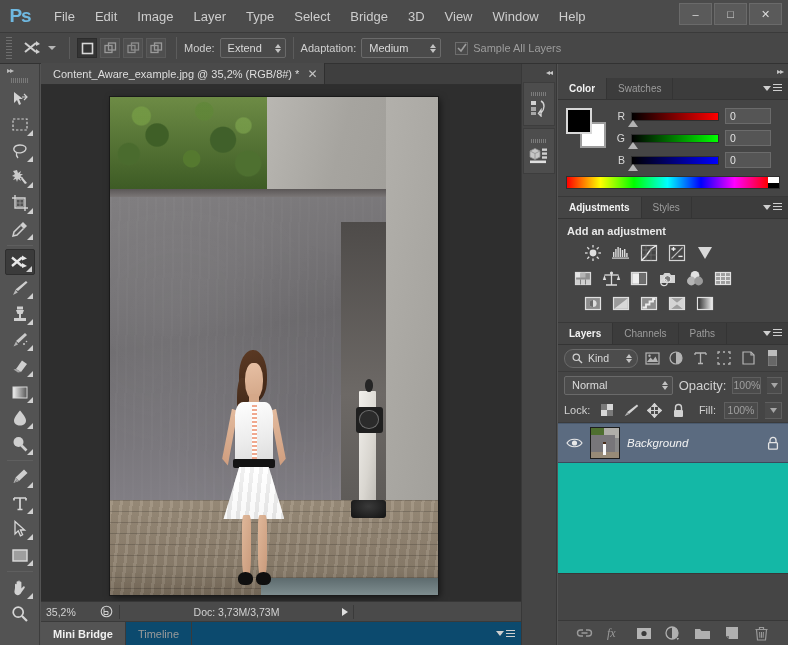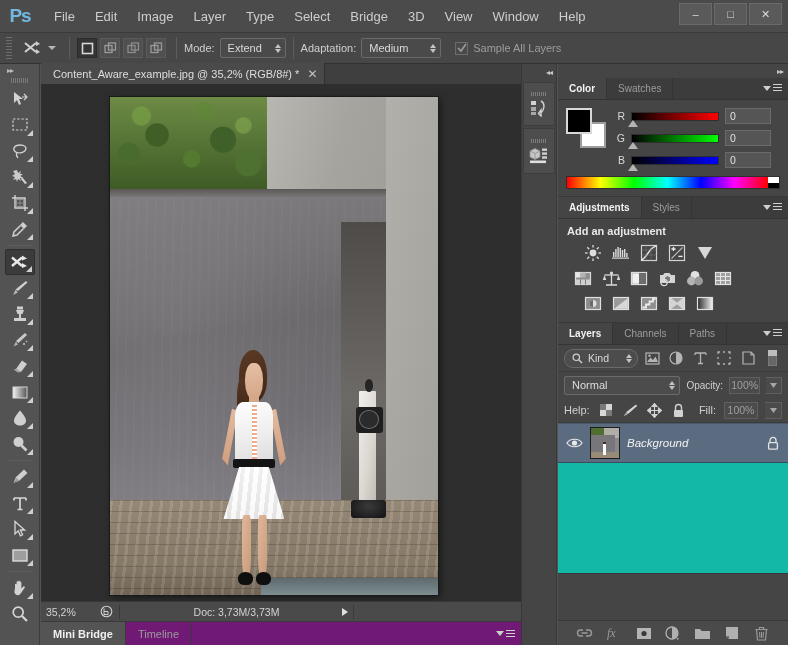--- a/index.html
+++ b/index.html
@@ -289,21 +289,21 @@
   .docinfo{
     flex:1; display:flex; align-items:center; justify-content:center; position:relative;
     border-left:1px solid #3a3a3a; border-right:1px solid #3a3a3a;
     height:14px; max-width:235px;
   }
   .docinfo .arrow{ position:absolute; right:5px; width:0;height:0;border-top:4px solid transparent;border-bottom:4px solid transparent;border-left:6px solid #e0e0e0;}
 
   
   .bottomtabs{
     position:absolute; left:41px; top:621px; width:480px; height:24px;
-    background:#701a75; border-top:1px solid #3a3a3a;
+    background:#0c4a6e; border-top:1px solid #3a3a3a;
     display:flex; align-items:center;
   }
   .btab{
     height:24px; padding:0 12px; display:flex;align-items:center;
     font-size:11px; color:#9a9a9a; border-right:1px solid #3a3a3a;
   }
   .btab.active{ background:#545454; color:#f0f0f0; font-weight:bold; }
   .panelmenu{
     margin-left:auto; margin-right:6px; display:flex;align-items:center;gap:2px;
   }
@@ -385,21 +385,21 @@
   .kindsel{
     width:74px;height:19px;background:#4c4c4c;border:1px solid #6a6a6a;border-radius:9px;
     display:flex;align-items:center;gap:5px;padding:0 5px 0 7px;color:#d8d8d8;font-size:10.5px;
   }
   .fico{ width:20px;height:19px;display:flex;align-items:center;justify-content:center;}
   .blendrow{ height:26px; display:flex; align-items:center; padding:0 6px; gap:6px;}
   .blendsel{
     width:126px;height:19px;background:#4c4c4c;border:1px solid #6a6a6a;border-radius:2px;
     display:flex;align-items:center;justify-content:space-between;padding:0 4px 0 7px;color:#dcdcdc;font-size:11px;
   }
-  .opacity-lbl{ color:#d0d0d0; font-size:10px;}
+  .opacity-lbl{ color:#d0d0d0; font-size:13px;}
   .numbox{
     width:34px;height:17px;background:#4b4b4b;border:1px solid #5f5f5f;
     color:#9f9f9f;font-size:10.5px;display:flex;align-items:center;justify-content:center;
   }
   .numdrop{
     width:17px;height:17px;background:#4b4b4b;border:1px solid #5f5f5f;border-left:none;
     display:flex;align-items:center;justify-content:center;
   }
   .lockrow{ height:25px; display:flex; align-items:center; padding:0 6px; gap:7px; border-bottom:1px solid #3b3b3b;}
   .lock-lbl{ color:#d0d0d0; font-size:11px; margin-right:1px;}
@@ -1062,21 +1062,21 @@
         <span class="opacity-lbl">Opacity:</span>
         <span class="numbox">100%</span>
         <span class="numdrop">
           <svg width="7" height="5" viewBox="0 0 7 5">
               <path d="M0 0 L7 0 L3.5 5 Z" fill="#a6a6a6"></path>
             </svg>
         </span>
       </div>
 
       <div class="lockrow">
-        <span class="lock-lbl">Help:</span>
+        <span class="lock-lbl">Lock:</span>
         <span class="lockico">
           <svg width="14" height="14" viewBox="0 0 14 14">
               <rect x="1" y="1" width="12" height="12" fill="#d8d8d8"></rect>
               <rect x="1" y="1" width="6" height="6" fill="#7a7a7a"></rect>
               <rect x="7" y="7" width="6" height="6" fill="#7a7a7a"></rect>
             </svg>
         </span>
         <span class="lockico">
           <svg width="16" height="14" viewBox="0 0 16 14">
               <path d="M14 1.5 L15.2 3 L6 11 L4 9.2 Z" fill="#d2d2d2"></path>

